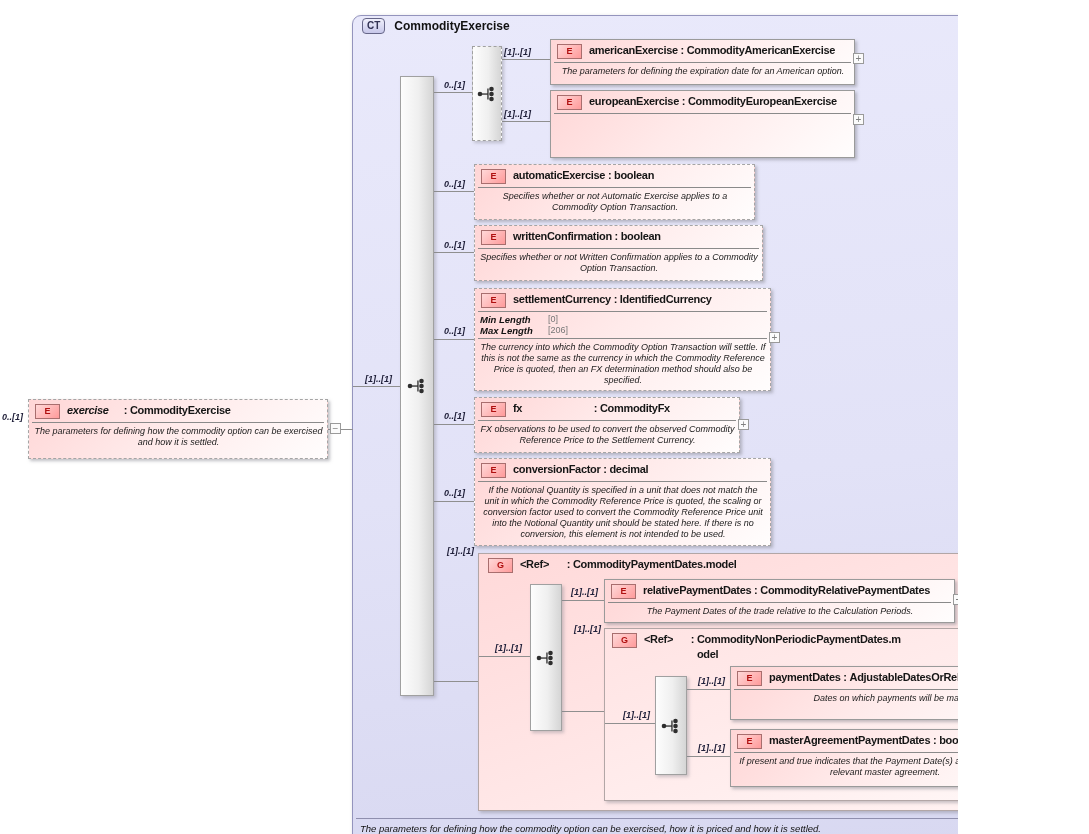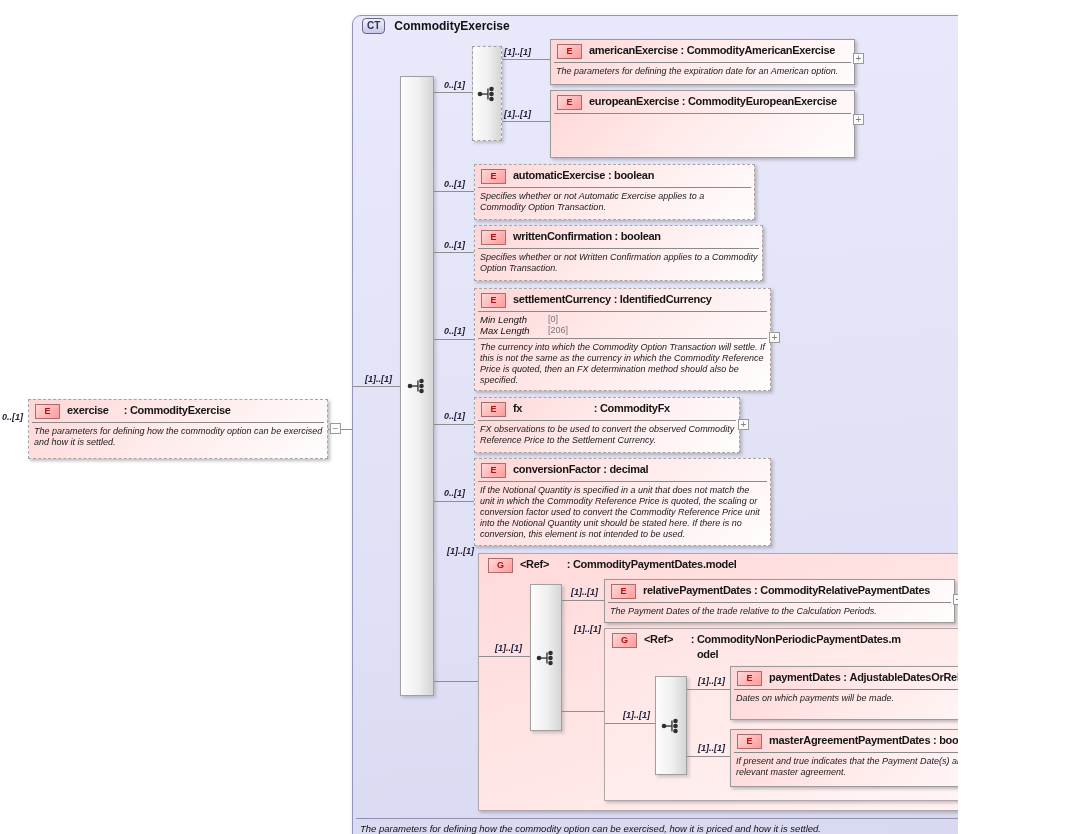--- a/index.html
+++ b/index.html
@@ -24,24 +24,24 @@
        box-shadow:2px 2px 3px rgba(130,130,140,.5);}
   .box.dashed{border:1px dashed #a5a5a5;}
   .trow{display:flex;align-items:flex-start;gap:7px;padding:3px 4px 2px 6px;}
   .badge{flex:none;width:23px;height:13px;margin-top:1px;border:1px solid #a86e6e;
        background:linear-gradient(135deg,#ffd8d8,#ff9a9a);color:#b01010;text-align:center;
        font:bold 9px/13px "Liberation Sans",sans-serif;}
   .ename{font:bold 11px/15px "Liberation Sans",sans-serif;letter-spacing:-0.3px;color:#151515;white-space:pre;}
   .ename .nm{display:inline-block;}
   .tblock{display:inline-block;white-space:normal;word-break:break-all;vertical-align:top;}
   .sep{border-top:1px solid #8a8a8a;margin:1px 3px 0 3px;}
-  .desc{font:italic 9px/11px "Liberation Sans",sans-serif;color:#1a1a1a;padding:3px 4px 2px 5px;}
+  .desc{font:italic 9px/11px "Liberation Sans",sans-serif;color:#1a1a1a;padding:3px 4px 2px 5px;text-align:center;}
   .facets{padding:2px 4px 1px 5px;}
   .facet{display:flex;font:italic 9.5px/11px "Liberation Sans",sans-serif;color:#111;}
-  .facet .flabel{width:68px;}
+  .facet .flabel{width:68px;font-weight:bold;}
   .facet .fval{font-style:normal;font-size:9px;color:#777;}
 
   
   .groupbox{position:absolute;border:1px solid #b2a6a6;
        background:linear-gradient(160deg,#ffd9d9 0%,#ffe7e7 55%,#fff4f4 100%);
        box-shadow:2px 2px 3px rgba(130,130,140,.45);}
   .groupbox.nested{background:linear-gradient(160deg,#ffe3e3 0%,#ffeeee 60%,#fff8f8 100%);}
 
   
   .bar{position:absolute;display:flex;align-items:center;justify-content:center;
@@ -155,21 +155,21 @@
   <span class="card" style="left:495px;top:632px;">[1]..[1]</span>
   <span class="card" style="left:571px;top:576px;">[1]..[1]</span>
   <span class="card" style="left:574px;top:613px;">[1]..[1]</span>
   <span class="card" style="left:623px;top:699px;">[1]..[1]</span>
   <span class="card" style="left:698px;top:665px;">[1]..[1]</span>
   <span class="card" style="left:698px;top:732px;">[1]..[1]</span>
 
   <div class="box dashed" style="left:28px;top:388px;width:298px;height:58px;">
     <div class="trow">
       <span class="badge">E</span>
-      <span class="ename"><span class="nm" style="min-width:54px;">exercise</span><span> : </span><span>CommodityExercise</span></span>
+      <span class="ename"><span class="nm" style="min-width:54px;font-style:italic;">exercise</span><span> : </span><span>CommodityExercise</span></span>
     </div>
     <div class="sep"></div>
     <div class="desc">The parameters for defining how the commodity option can be exercised and how it is settled.</div>
   </div>
   <div class="plusbox" style="left:330px;top:412px;">−</div>
 
   <div class="box" style="left:550px;top:28px;width:303px;height:44px;">
     <div class="trow">
       <span class="badge">E</span>
       <span class="ename"><span>americanExercise</span><span> : </span><span>CommodityAmericanExercise</span></span>

